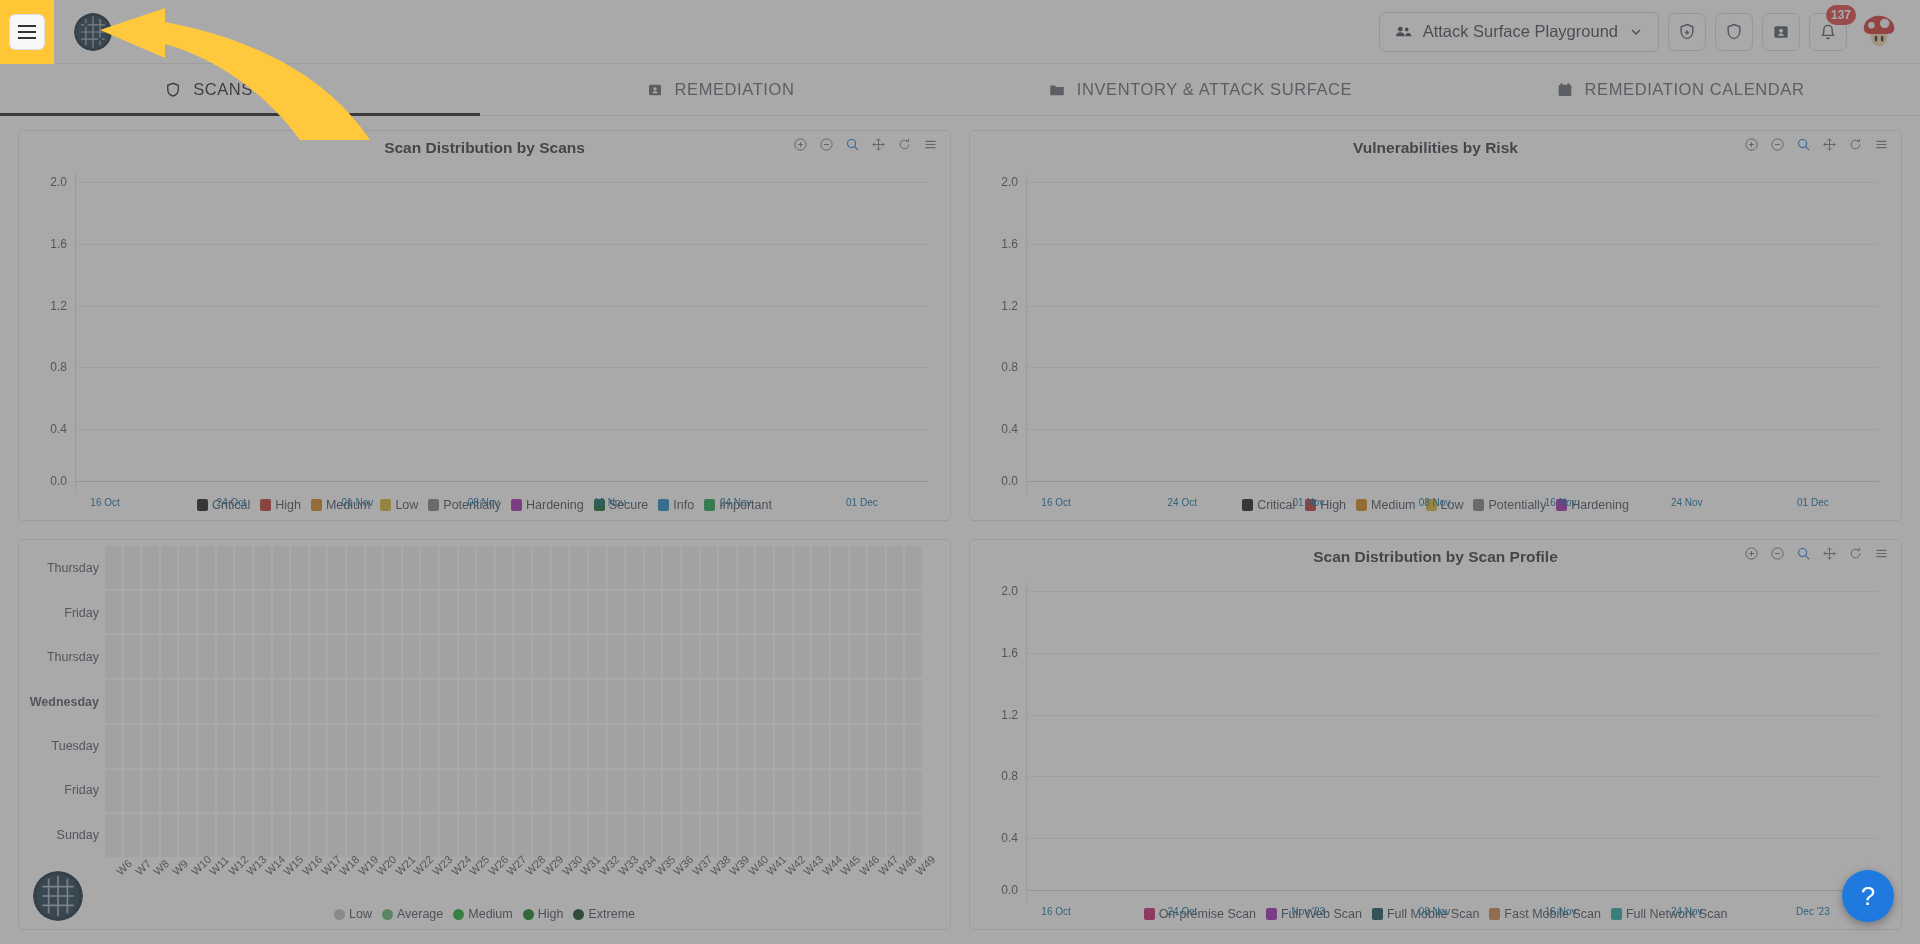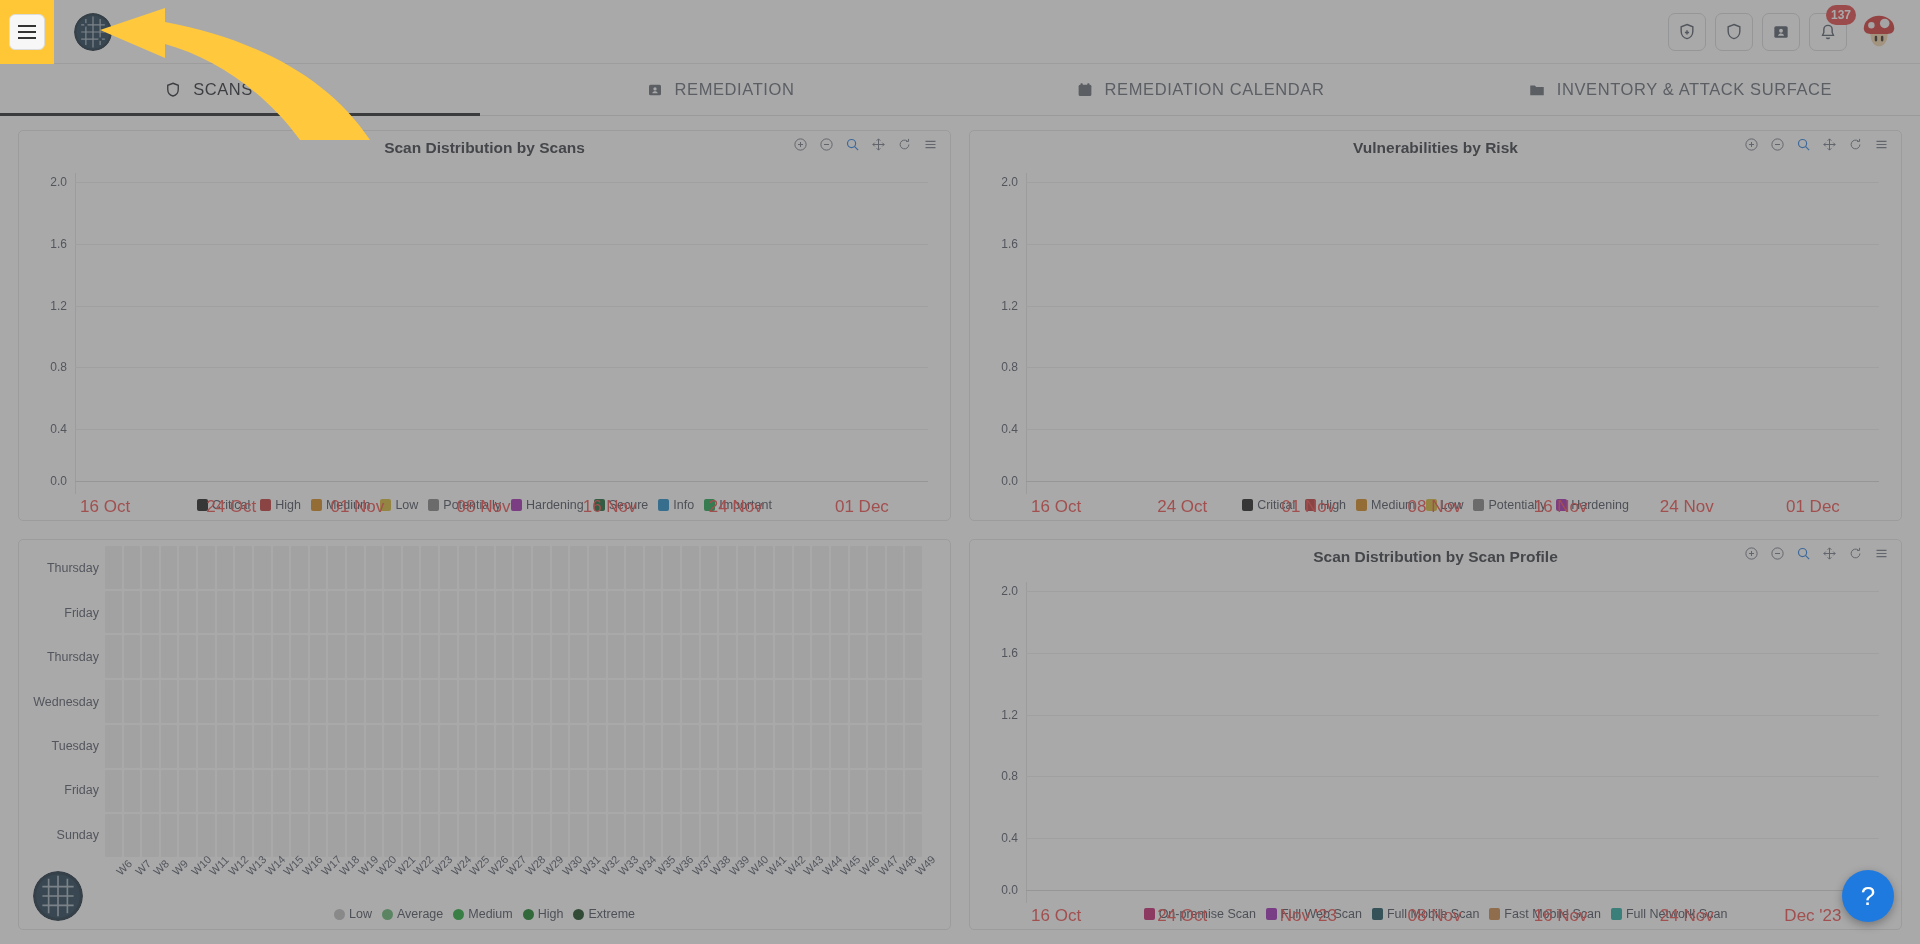--- a/index.html
+++ b/index.html
@@ -103,21 +103,21 @@
     position: absolute; left: 0; transform: translateY(-50%);
     font-size: 12px; color: #4b5160; width: 34px; text-align: right;
   }
   .gridline {
     position: absolute; left: 42px; right: 6px; height: 1px; background: #ececec;
   }
   .axisline { position: absolute; left: 42px; right: 6px; height: 1px; background: #d8d8d8; }
   .vaxis { position: absolute; top: 4px; bottom: 0; width: 1px; background: #e4e4e4; left: 42px; }
   .xlab {
     position: absolute; transform: translateX(-50%);
-    font-size: 17px; color: #ef4444; white-space: nowrap;
+    font-size: 10px; color: #0369a1; white-space: nowrap;
   }
 
   .legend {
     display: flex; flex-wrap: wrap; align-items: center; justify-content: center;
     gap: 4px 10px; padding: 4px 10px 8px; flex: 0 0 auto;
   }
   .legend-item { display: flex; align-items: center; gap: 4px; font-size: 12.5px; color: #3f4654; }
   .swatch { width: 11px; height: 12px; border-radius: 2px; flex: 0 0 auto; }
   .swatch.round { border-radius: 50%; width: 11px; height: 11px; }
 
@@ -170,20 +170,32 @@
       <g stroke="#9fb0ba" stroke-width="2.1" fill="none">
         <path d="M32 6 V58 M20 10 V54 M44 10 V54 M12 20 H52 M12 32 H52 M12 44 H52"></path>
       </g>
       <circle cx="32" cy="32" r="30" fill="none" stroke="#0d2435" stroke-width="4"></circle>
       <circle cx="20" cy="20" r="3" fill="#14344a"></circle>
         <circle cx="44" cy="44" r="3" fill="#14344a"></circle>
     </svg>
 
     <div class="header-spacer"></div>
 
+    <div class="org-select">
+      <svg viewBox="0 0 24 24" width="19" height="19" fill="#3a4350">
+        <circle cx="8" cy="9" r="3"></circle>
+          <circle cx="16" cy="9.5" r="2.4"></circle>
+        <path d="M2.5 18c0-3 2.6-5 5.5-5s5.5 2 5.5 5z"></path>
+          <path d="M14 18c0-2.4 1.6-4.2 4-4.2s4 1.8 4 4.2z"></path>
+      </svg>
+      <span>Attack Surface Playground</span>
+      <svg viewBox="0 0 24 24" width="16" height="16" fill="none" stroke="#3a4350" stroke-width="2">
+        <path d="M6 9l6 6 6-6"></path>
+      </svg>
+    </div>
 
     <div class="icon-btn">
       <svg viewBox="0 0 24 24" width="20" height="20" fill="none" stroke="currentColor" stroke-width="1.7">
         <path d="M12 3l7 2.7v5.3c0 4.4-3 8.1-7 9-4-0.9-7-4.6-7-9V5.7z"></path>
         <path d="M12 10v5M9.5 12.5h5"></path>
       </svg>
     </div>
 
     <div class="icon-btn">
       <svg viewBox="0 0 24 24" width="20" height="20" fill="none" stroke="currentColor" stroke-width="1.7">
@@ -230,33 +242,33 @@
       <svg viewBox="0 0 24 24" fill="currentColor">
         <rect x="4" y="5" width="16" height="14" rx="2"></rect>
         <circle cx="12" cy="10.5" r="2.2" fill="#fff"></circle>
         <path d="M8.4 16.3c.5-1.6 1.9-2.5 3.6-2.5s3.1.9 3.6 2.5z" fill="#fff"></path>
       </svg>
       <span>REMEDIATION</span>
     </div>
 
     <div class="tab">
       <svg viewBox="0 0 24 24" fill="currentColor">
+        <path d="M3 6h6l2 2h10v11H3z"></path>
+      </svg>
+      <span>INVENTORY &amp; ATTACK SURFACE</span>
+    </div>
+
+    <div class="tab">
+      <svg viewBox="0 0 24 24" fill="currentColor">
         <rect x="3.5" y="5" width="17" height="15" rx="2"></rect>
         <rect x="3.5" y="9" width="17" height="11" fill="#fff" opacity=".0"></rect>
         <rect x="6" y="3" width="3" height="4" rx="1"></rect>
           <rect x="15" y="3" width="3" height="4" rx="1"></rect>
       </svg>
       <span>REMEDIATION CALENDAR</span>
-    </div>
-
-    <div class="tab">
-      <svg viewBox="0 0 24 24" fill="currentColor">
-        <path d="M3 6h6l2 2h10v11H3z"></path>
-      </svg>
-      <span>INVENTORY &amp; ATTACK SURFACE</span>
     </div>
   </div>
 
   <div class="board">
 
     <div class="card">
       <div class="card-head">
         <div class="card-title">Scan Distribution by Scans</div>
         <div class="card-tools">
           <span class="tool">
@@ -450,21 +462,21 @@
           </div>
         </div>
     </div>
 
     <div class="card">
       <div class="heat-wrap">
         <div id="day-labels">
             <div class="daylab" style="top: calc(7.14286% + 2.28571px);">Thursday</div>
             <div class="daylab" style="top: calc(21.4286% - 5.14286px);">Friday</div>
             <div class="daylab" style="top: calc(35.7143% - 12.5714px);">Thursday</div>
-            <div class="daylab" style="top: calc(50% - 20px);">Wednesday</div>
+            <div class="daylab" style="top: calc(50% - 20px); font-weight: bold;">Wednesday</div>
             <div class="daylab" style="top: calc(64.2857% - 27.4286px);">Tuesday</div>
             <div class="daylab" style="top: calc(78.5714% - 34.8571px);">Friday</div>
             <div class="daylab" style="top: calc(92.8571% - 42.2857px);">Sunday</div>
           </div>
         <div class="heat-grid" id="heat-grid" style="grid-template-columns: repeat(44, 1fr); grid-template-rows: repeat(7, 1fr);">
             <div class="heat-cell"></div>
             <div class="heat-cell"></div>
             <div class="heat-cell"></div>
             <div class="heat-cell"></div>
             <div class="heat-cell"></div>

